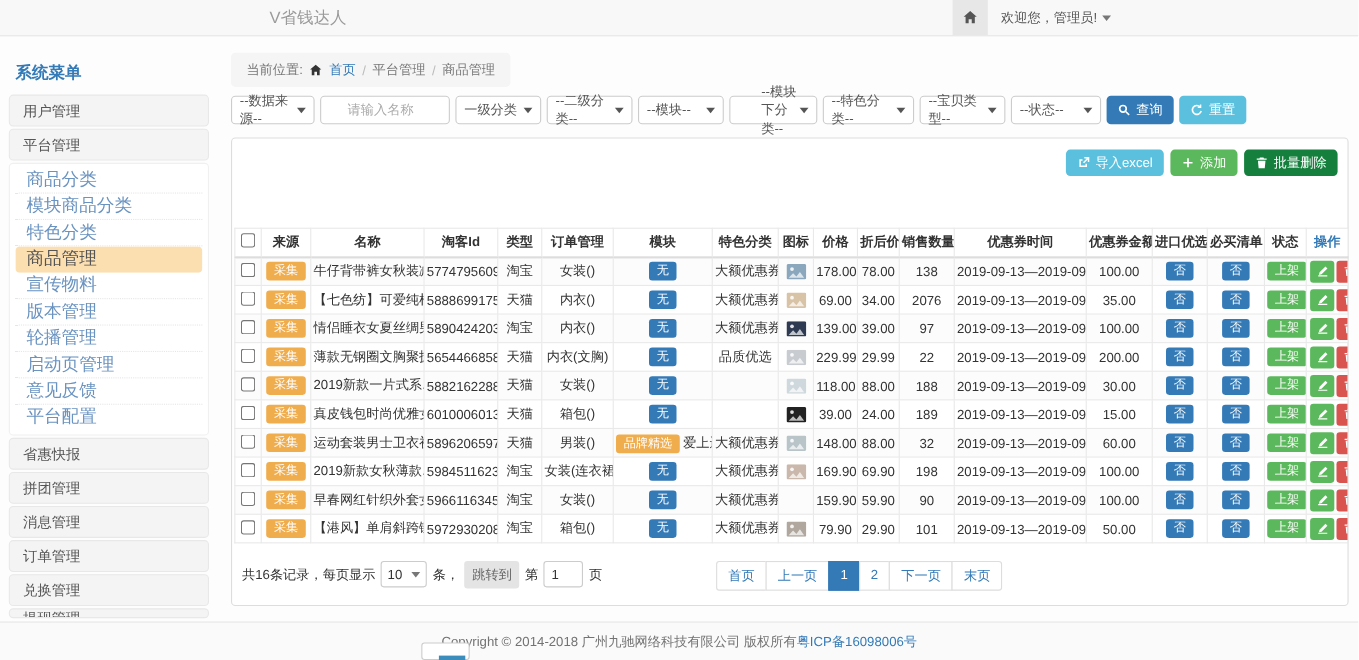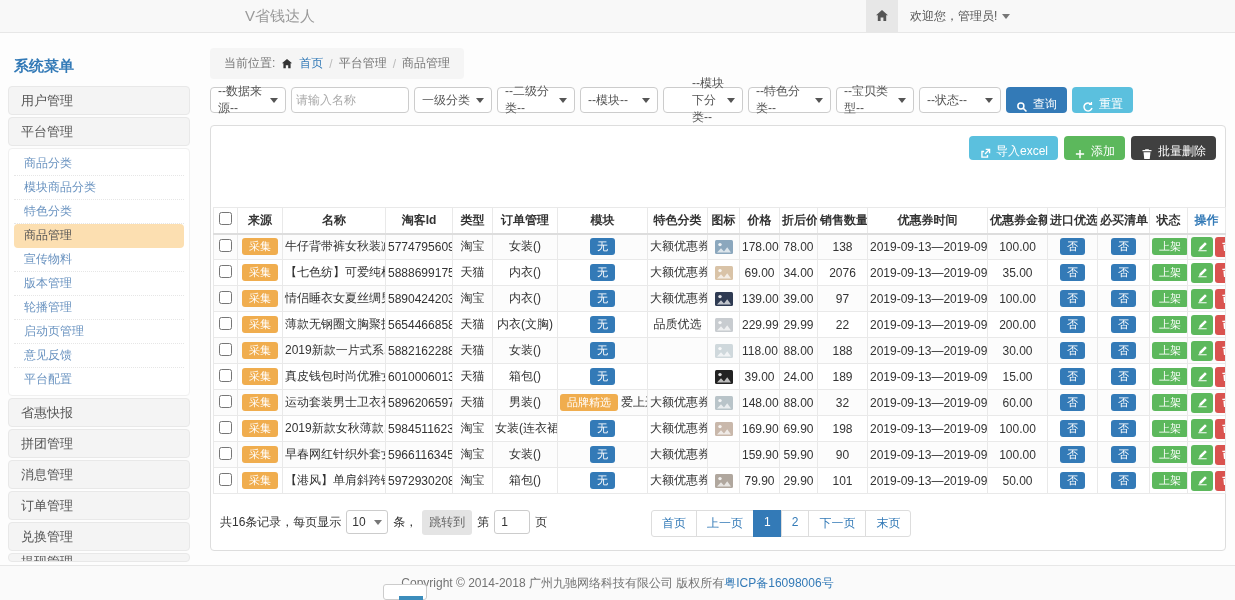--- a/index.html
+++ b/index.html
@@ -18,45 +18,45 @@
   .welcome { margin-left:12px; color:#555; display:flex; align-items:center; gap:5px; cursor:pointer; }
   .caret { display:inline-block; width:0; height:0; border-left:4px solid transparent;
            border-right:4px solid transparent; border-top:5px solid #777; }
   
   .sidebar { position:absolute; left:8px; top:45px; width:182px; }
   .sidebar-title { color:#337ab7; font-weight:bold; font-size:15px; padding:12px 6px 10px; }
   .menu-group { background:#f4f4f4; border:1px solid #e8e8e8; border-radius:4px; height:29px;
                 line-height:27px; padding-left:12px; font-size:13px; color:#555; margin-bottom:2px; cursor:pointer; }
   .menu-group.partial { height:9px; line-height:16px; overflow:hidden; margin-bottom:0; }
   .submenu { background:#fff; border:1px solid #f0f0f0; border-radius:4px; margin-bottom:2px; padding:3px 5px; }
-  .submenu-item { height:24px; line-height:23px; padding-left:10px; font-size:12px; color:#6a93c0;
+  .submenu-item { height:24px; line-height:23px; padding-left:10px; font-size:16px; color:#6a93c0;
                   border-bottom:1px dotted #e6e6e6; cursor:pointer; }
   .submenu-item:last-child { border-bottom:none; }
   .submenu-item.active { background:#fcdfb1; border-radius:4px; color:#555; border-bottom-color:transparent; }
   
   .main { position:absolute; left:210px; top:48px; width:1016px; }
   .breadcrumb { display:inline-flex; align-items:center; gap:6px; background:#f5f5f5;
                 border-radius:4px; padding:7px 14px; color:#777; }
   .breadcrumb svg { width:12px; height:12px; fill:#333; }
   .bc-home { color:#337ab7; text-decoration:none; cursor:pointer; }
   .bc-sep { color:#bbb; }
   .filters { margin-top:8px; display:flex; align-items:center; gap:5px; }
   .fselect { height:26px; border:1px solid #ccc; border-radius:4px; background:#fff; color:#555;
              display:flex; align-items:center; justify-content:space-between; padding:0 7px; cursor:pointer; }
   .fselect .caret { border-top-color:#555; }
-  .finput { height:26px; width:118px; border:1px solid #ccc; border-radius:4px; padding:0 4px;
+  .finput { height:26px; width:118px; border:1px solid #ccc; border-radius:4px; padding:0 24px;
             font-size:12px; color:#555; font-family:inherit; }
   .finput::placeholder { color:#aaa; }
   .btn { height:26px; border:none; border-radius:4px; color:#fff; font-size:12px; font-family:inherit;
-         display:inline-flex; align-items:flex-end; gap:5px; padding:0 10px; cursor:pointer; }
+         display:inline-flex; align-items:center; gap:5px; padding:0 10px; cursor:pointer; }
   .btn svg { width:12px; height:12px; }
   .btn-primary { background:#337ab7; }
   .btn-info { background:#5bc0de; }
   .btn-success { background:#5cb85c; }
-  .btn-danger-soft { background:#404040;font-family:Liberation Serif, serif; }
+  .btn-danger-soft { background:#15803d;font-family:Liberation Serif, serif; }
   
   .panel { margin-top:12px; background:#fff; border:1px solid #ddd; border-radius:4px; padding:8px 1px 14px; }
   .toolbar { display:flex; justify-content:flex-end; gap:6px; padding:2px 8px 10px; }
   .toolbar .btn { height:24px; }
   table.grid { width:1012px; border-collapse:collapse; table-layout:fixed; margin-left:1px;margin-top:37px; }
   .grid th, .grid td { border:1px solid #e9e9e9; text-align:center; height:26px; padding:0 2px;
                        overflow:hidden; white-space:nowrap; font-size:12px; }
   .grid th { font-weight:bold; color:#333; border-bottom:2px solid #ddd; background:#fff; }
   .grid th.op-head { color:#337ab7; }
   .grid tbody tr:nth-child(odd) td { background:#fcfcfc; }

